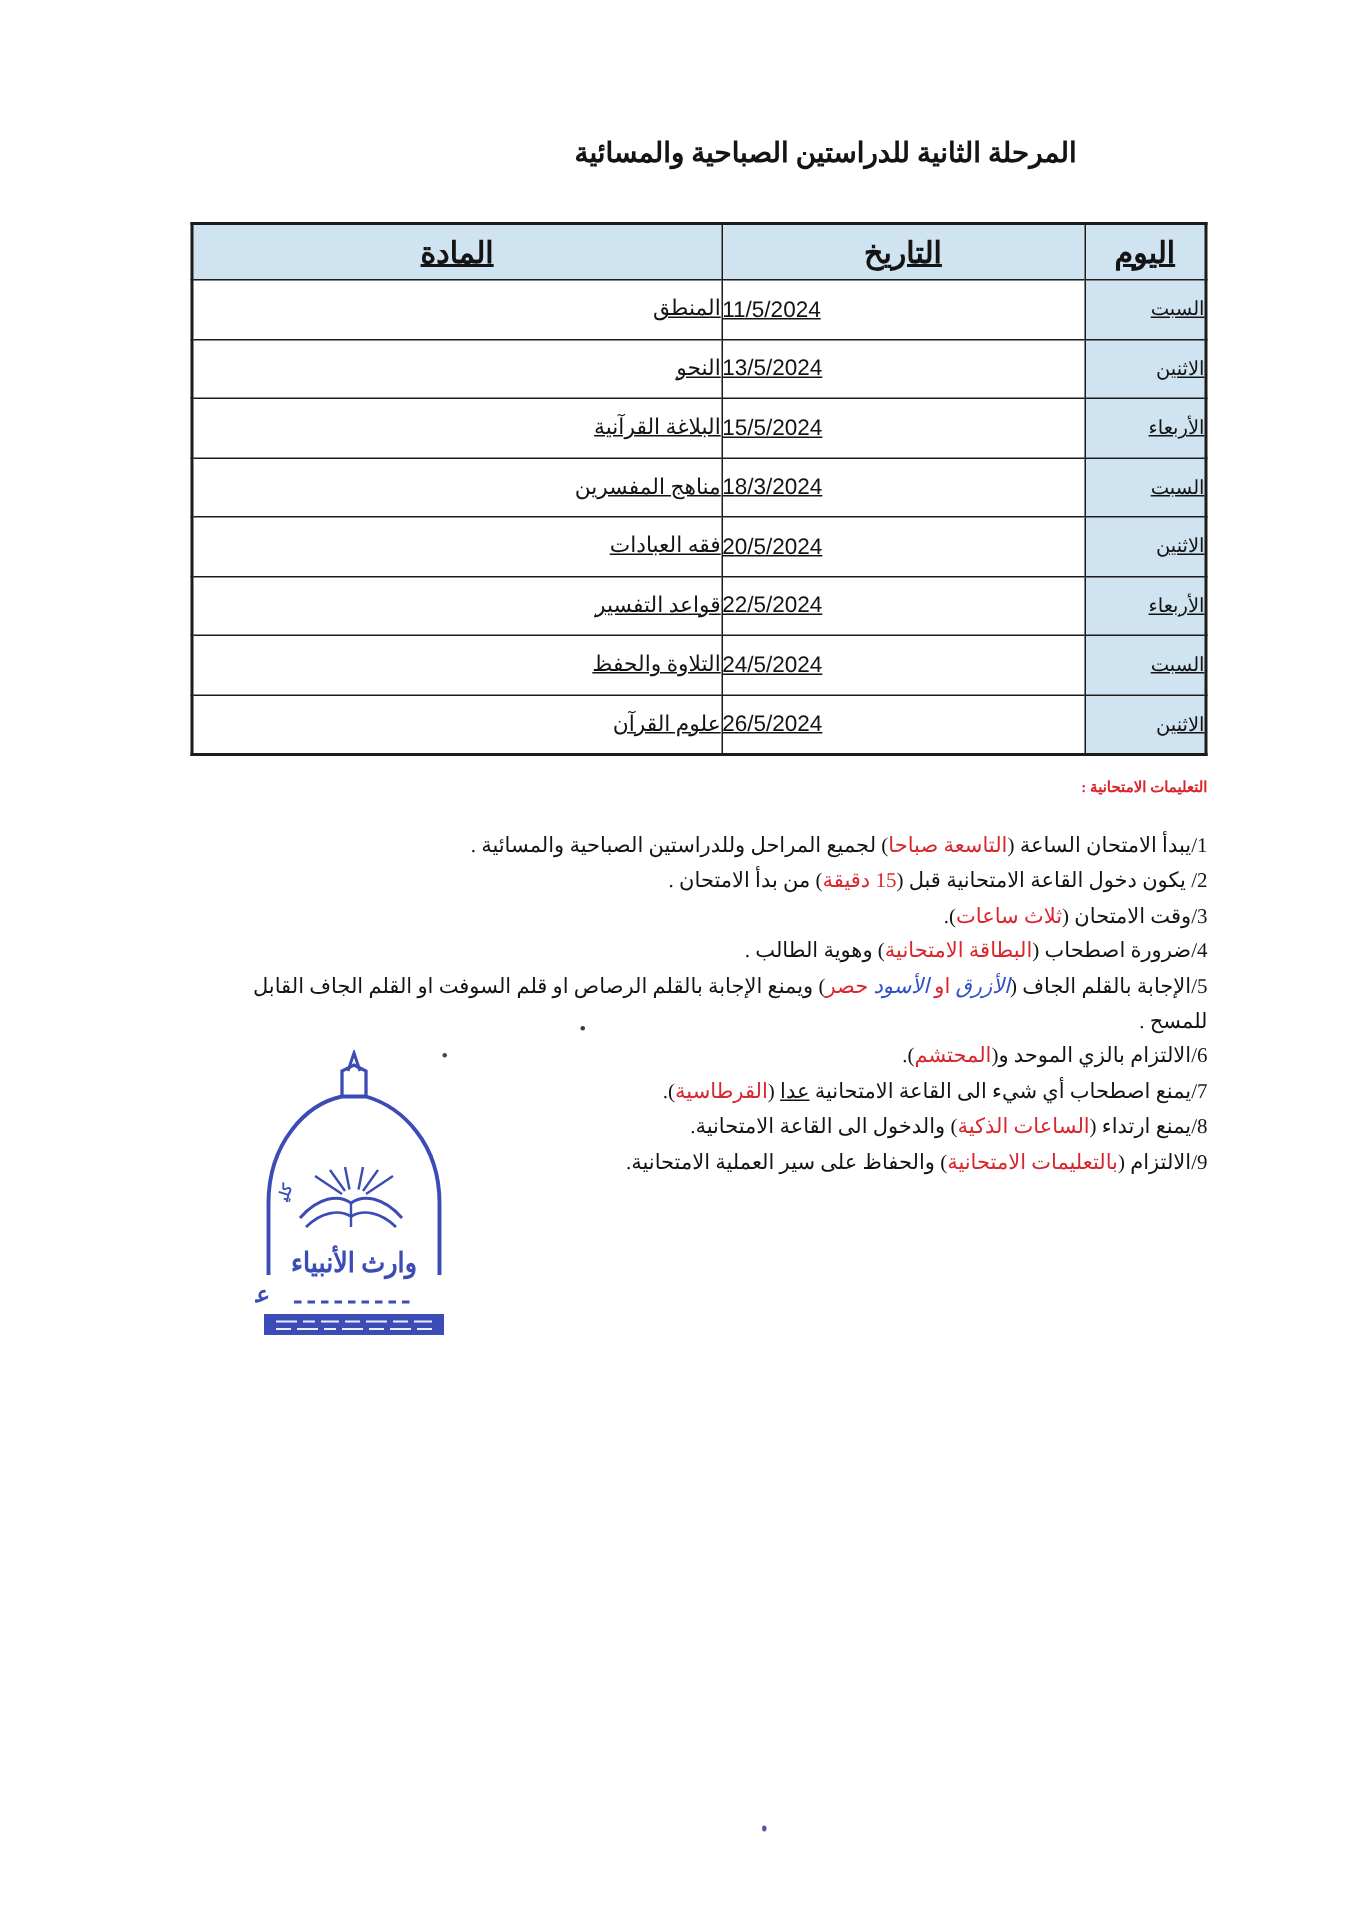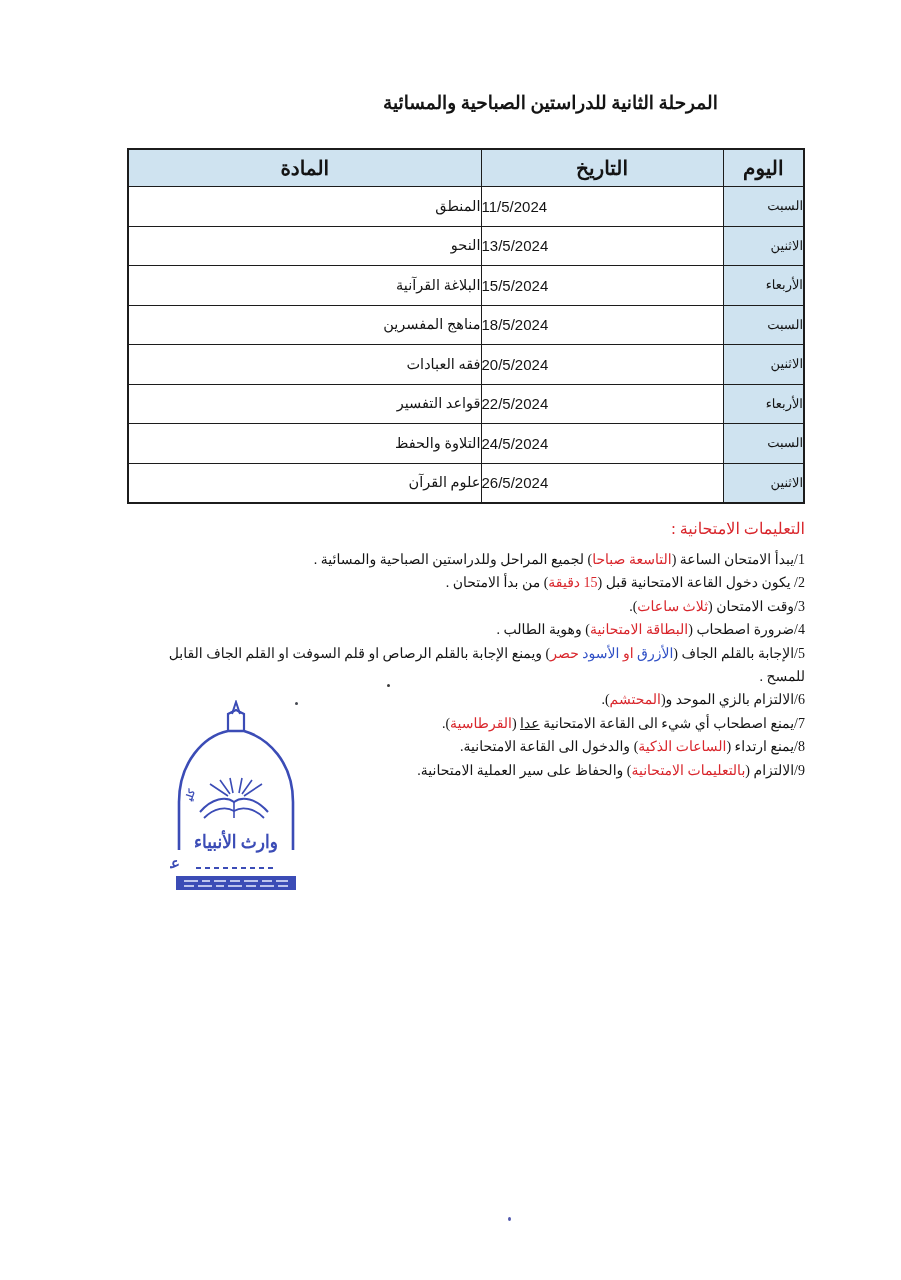--- a/index.html
+++ b/index.html
@@ -13,41 +13,41 @@
     position:absolute;left:383px;top:90px;direction:rtl;text-align:left;
     font-weight:bold;font-size:18.5px;line-height:27px;white-space:nowrap;
   }
   
   table.schedule{
     position:absolute;left:127px;top:148px;width:676px;
     border-collapse:collapse;direction:rtl;table-layout:fixed;
     border:2px solid #1c1c1c;
   }
   table.schedule th,table.schedule td{
-    border:1.6px solid #1c1c1c;vertical-align:middle;padding:0;
+    border:1.6px solid #1c1c1c;vertical-align:middle;padding:0;text-decoration:underline;
   }
   table.schedule th{
     height:36px;background:var(--cellblue,#cfe3f0);
     font-size:20px;font-weight:bold;
   }
   table.schedule td{height:38.5px;}
   td.day-cell{background:var(--cellblue,#cfe3f0);font-size:13px;margin-top:24px;}
   td.date-cell{font-size:15px;font-family:"Liberation Sans","DejaVu Sans",sans-serif;direction:ltr;}
   td.subject-cell{font-size:14.5px;margin-left:44px;}
   col.c-day{width:81px;} col.c-date{width:242px;} col.c-subject{width:353px;}
   
   .instructions{
     position:absolute;left:127px;top:519px;width:678px;direction:rtl;text-align:right;
   }
   .instr-heading{
-    color:var(--red,#d9262c);font-weight:normal;font-size:16px;margin-bottom:10px;
+    color:var(--red,#d9262c);font-weight:bold;font-size:10px;margin-bottom:22px;
   }
   .instr-line{font-size:14px;line-height:23.4px;}
   .instr-line span.red{color:var(--red,#d9262c);}
-  .instr-line span.blue{color:var(--blue,#2f4fc5);}
+  .instr-line span.blue{color:var(--blue,#2f4fc5);font-style:italic;}
   .instr-line span.ul{text-decoration:underline;text-align:center;}
   
   .stamp{position:absolute;left:170px;top:700px;opacity:.92;}
   
   .dot{position:absolute;border-radius:50%;}
   .dot-a{left:387px;top:684px;width:3px;height:3px;background:#3a3a3a;}
   .dot-b{left:295px;top:702px;width:3px;height:3px;background:#44474f;}
   .dot-c{left:508px;top:1217px;width:3px;height:4px;background:#5058ad;}
 </style>
 </head>
@@ -83,21 +83,21 @@
           <td class="date-cell">13/5/2024</td>
           <td class="subject-cell">النحو</td>
         </tr>
         <tr>
           <td class="day-cell">الأربعاء</td>
           <td class="date-cell">15/5/2024</td>
           <td class="subject-cell">البلاغة القرآنية</td>
         </tr>
         <tr>
           <td class="day-cell">السبت</td>
-          <td class="date-cell">18/5/2024</td>
+          <td class="date-cell">18/3/2024</td>
           <td class="subject-cell">مناهج المفسرين</td>
         </tr>
         <tr>
           <td class="day-cell">الاثنين</td>
           <td class="date-cell">20/5/2024</td>
           <td class="subject-cell">فقه العبادات</td>
         </tr>
         <tr>
           <td class="day-cell">الأربعاء</td>
           <td class="date-cell">22/5/2024</td>

